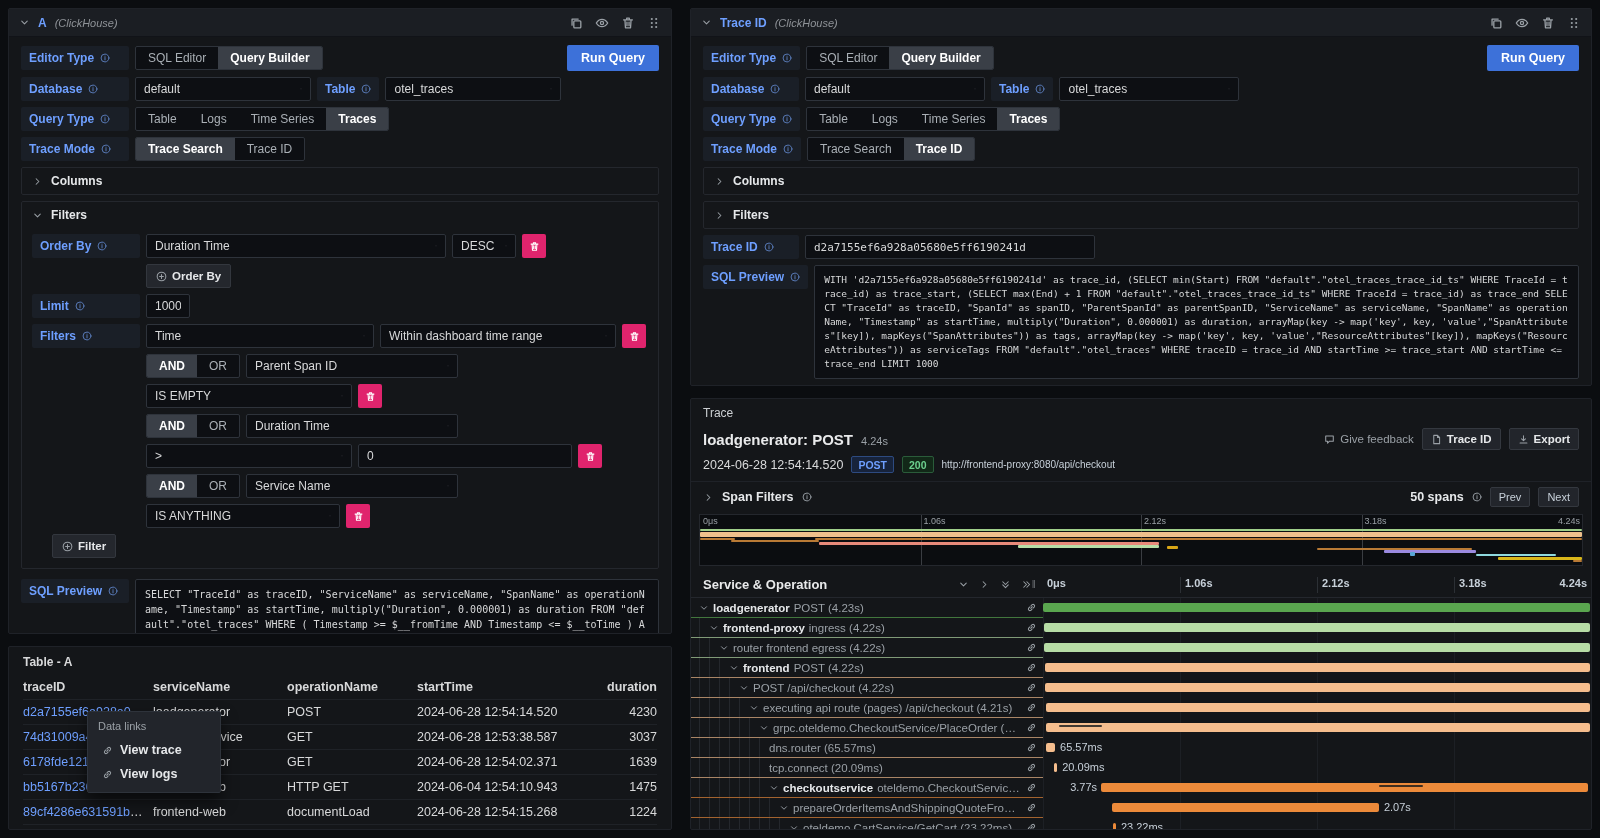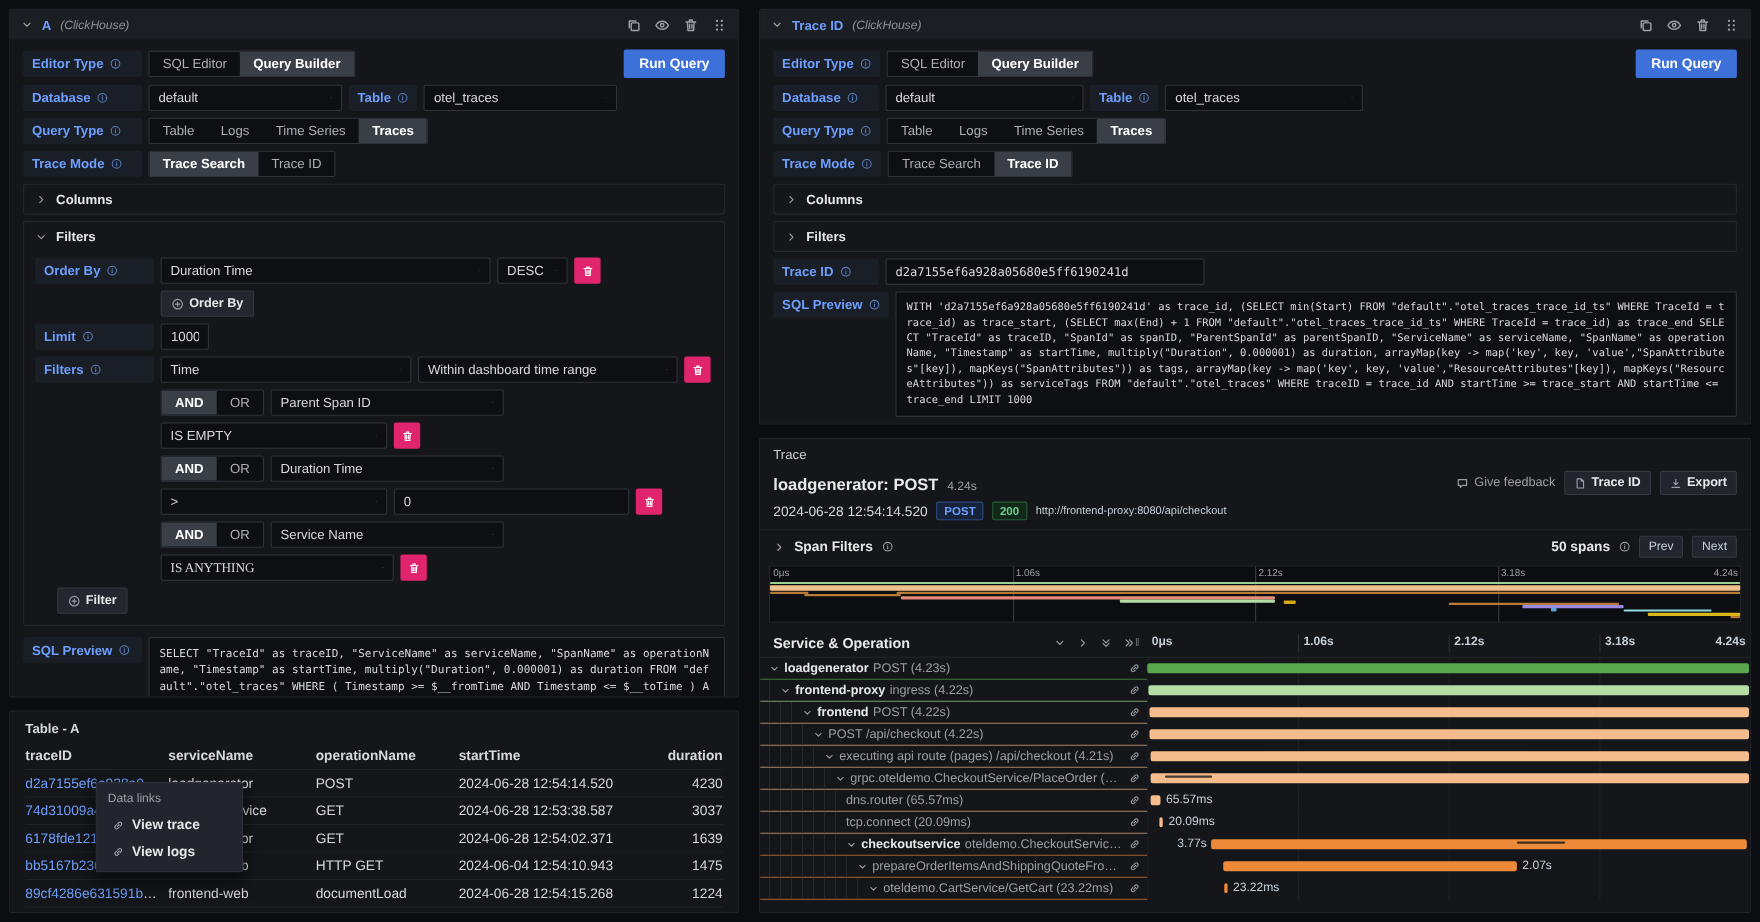--- a/index.html
+++ b/index.html
@@ -432,21 +432,21 @@
               <div class="sel" style="width:212px;">
                   <span>Service Name</span>
                   <span class="cw icn tiny">
                     <svg viewBox="0 0 16 16" fill="none" stroke="currentColor" stroke-width="1.5" stroke-linecap="round" stroke-linejoin="round">
                       <path d="M4 6l4 4 4-4"></path>
                     </svg>
                   </span>
                 </div>
             </div>
             <div class="frow ml">
-              <div class="sel" style="width:212px;font-family:Liberation Serif, serif;">
+              <div class="sel" style="width:194px;">
                   <span>IS ANYTHING</span>
                   <span class="cw icn tiny">
                     <svg viewBox="0 0 16 16" fill="none" stroke="currentColor" stroke-width="1.5" stroke-linecap="round" stroke-linejoin="round">
                       <path d="M4 6l4 4 4-4"></path>
                     </svg>
                   </span>
                 </div>
               <button class="btn-del">
                   <span class="icn small">
                     <svg viewBox="0 0 16 16" fill="none" stroke="#ffffff" stroke-width="1.6" stroke-linecap="round">
@@ -886,20 +886,40 @@
                 <svg viewBox="0 0 16 16" fill="none" stroke="currentColor" stroke-width="1.5" stroke-linecap="round" stroke-linejoin="round">
                   <path d="M6.8 9.2l2.4-2.4M5.6 7.2L3.9 8.9a2.3 2.3 0 0 0 3.2 3.2l1.7-1.7M10.4 8.8l1.7-1.7a2.3 2.3 0 0 0-3.2-3.2L7.2 5.6"></path>
                 </svg>
               </span>
             </div>
             <div class="gcell">
               <div class="bar" style="left: 0.15%; width: 99.65%; background: rgb(183, 221, 166);"></div>
             </div>
           </div>
           <div class="srow">
+            <div class="scell" style="padding-left: 28px; border-bottom: 1px solid rgba(183, 221, 166, 0.667);">
+              <div class="guide" style="left: 8px;"></div>
+              <div class="guide" style="left: 18px;"></div>
+              <span class="icn tiny" style="flex: 0 0 auto;">
+                <svg viewBox="0 0 16 16" fill="none" stroke="currentColor" stroke-width="1.5" stroke-linecap="round" stroke-linejoin="round">
+                  <path d="M4 6l4 4 4-4"></path>
+                </svg>
+              </span>
+              <span class="op">router frontend egress (4.22s)</span>
+              <span class="icn small linkic">
+                <svg viewBox="0 0 16 16" fill="none" stroke="currentColor" stroke-width="1.5" stroke-linecap="round" stroke-linejoin="round">
+                  <path d="M6.8 9.2l2.4-2.4M5.6 7.2L3.9 8.9a2.3 2.3 0 0 0 3.2 3.2l1.7-1.7M10.4 8.8l1.7-1.7a2.3 2.3 0 0 0-3.2-3.2L7.2 5.6"></path>
+                </svg>
+              </span>
+            </div>
+            <div class="gcell">
+              <div class="bar" style="left: 0.15%; width: 99.65%; background: rgb(183, 221, 166);"></div>
+            </div>
+          </div>
+          <div class="srow">
             <div class="scell" style="padding-left: 38px; border-bottom: 1px solid rgba(245, 189, 141, 0.667);">
               <div class="guide" style="left: 8px;"></div>
               <div class="guide" style="left: 18px;"></div>
               <div class="guide" style="left: 28px;"></div>
               <span class="icn tiny" style="flex: 0 0 auto;">
                 <svg viewBox="0 0 16 16" fill="none" stroke="currentColor" stroke-width="1.5" stroke-linecap="round" stroke-linejoin="round">
                   <path d="M4 6l4 4 4-4"></path>
                 </svg>
               </span>
               <span class="svc">frontend</span>

